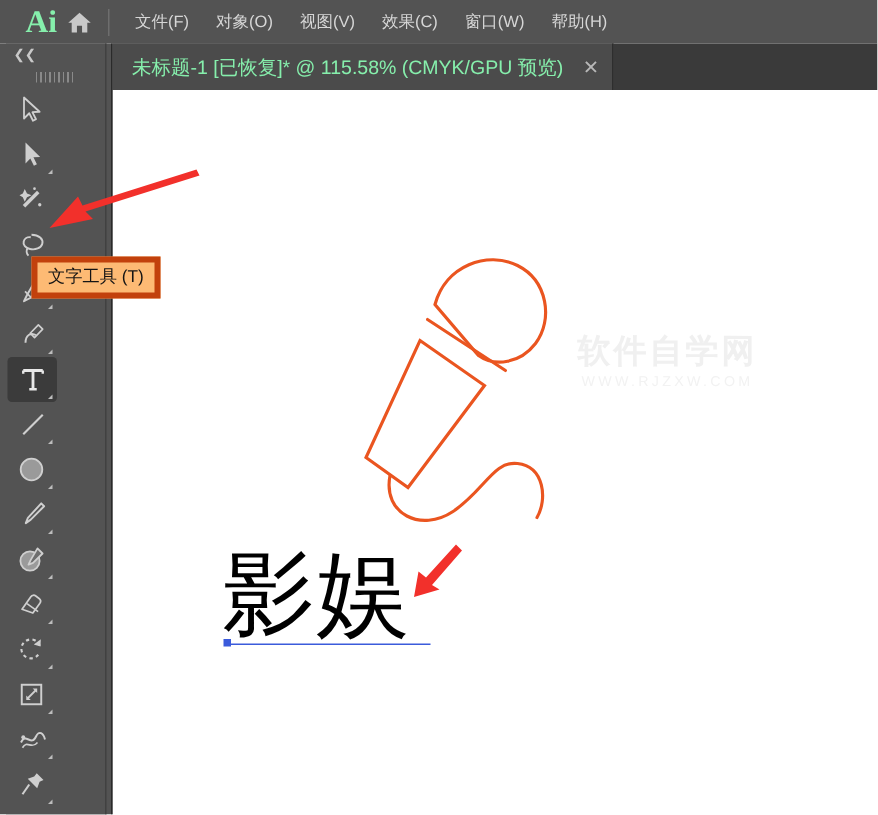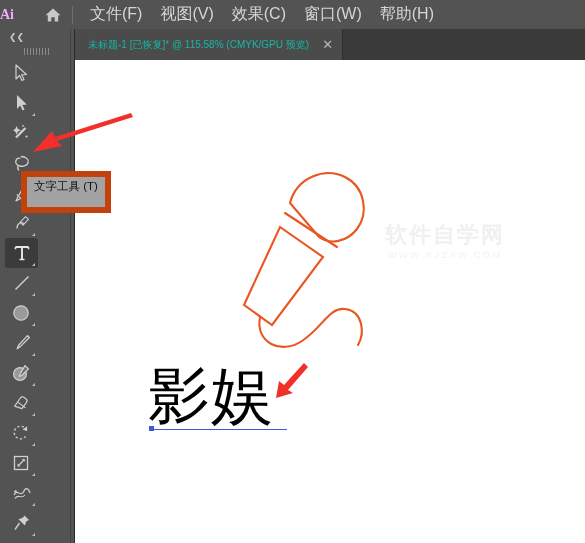--- a/index.html
+++ b/index.html
@@ -11,48 +11,48 @@
   }
   #app { position: relative; width: 585px; height: 543px; }
 
   
   .menubar {
     position: absolute; left: 0; top: 0; width: 585px; height: 29px;
     background: #535353;
     display: flex; align-items: center;
   }
   .ai-logo {
-    width: 38px; text-align: left;
-    color: #f0abfc; font-size: 14px; font-weight: bold;
+    width: 38px; text-align: right;
+    color: #86efac; font-size: 21px; font-weight: bold;
     font-family: "Liberation Serif", serif;
     letter-spacing: 0px;
   }
   .home-icon { width: 30px; display:flex; align-items:center; justify-content:center; }
   .menu-divider {
     width: 1px; height: 18px; background: #6e6e6e; margin: 0 8px 0 4px;
   }
   .menu-items { display: flex; align-items: center; }
   .menu-item {
-    color: #d6d6d6; font-size: 16px;
+    color: #d6d6d6; font-size: 11px;
     padding: 3px 9px; cursor: default; white-space: nowrap;
   }
 
   
   .tabbar {
     position: absolute; left: 75px; top: 29px; width: 510px; height: 31px;
     background: #3a3a3a;
   }
   .doctab {
     position: absolute; left: 0; top: 0; height: 31px;
     background: #4b4b4b;
     display: flex; align-items: center;
     padding: 0 9px 0 13px;
     border-right: 1px solid #2e2e2e;
   }
-  .doctab-title { color: #14b8a6; font-size: 10px; white-space: nowrap; }
+  .doctab-title { color: #86efac; font-size: 13px; white-space: nowrap; }
   .doctab-close {
     color: #b8b8b8; font-size: 13px; margin-left: 13px; cursor: pointer;
     line-height: 1;
   }
 
   
   .toolpanel {
     position: absolute; left: 0; top: 29px; width: 75px; height: 514px;
     background: #535353;
     border-right: 1px solid #2a2a2a;
@@ -125,41 +125,42 @@
   }
 
   
   .arrow-layer {
     position: absolute; left: 0; top: 0; width: 585px; height: 543px;
     pointer-events: none;
   }
   
   .tooltip {
     position: absolute; left: 21px; top: 171px;
-    background: #a3a3a3; border: 6px solid #c2410c;
-    padding: 2px 7px 13px 7px;
+    background: #fdba74; border: 4px solid #c2410c;
+    padding: 2px 7px 3px 7px;
     font-size: 11.5px; color: #141414; white-space: nowrap;
     z-index: 40;
   }
 </style>
 </head>
 <body>
 
 <div id="app">
 
   <div class="menubar">
     <div class="ai-logo">Ai</div>
     <div class="home-icon">
       <svg width="18" height="16" viewBox="0 0 18 16">
         <path d="M9 1.5 L16.5 8.2 L14.2 8.2 L14.2 14.6 L10.7 14.6 L10.7 10.2 L7.3 10.2 L7.3 14.6 L3.8 14.6 L3.8 8.2 L1.5 8.2 Z" fill="#c9c9c9"></path>
       </svg>
     </div>
     <div class="menu-divider"></div>
     <div class="menu-items">
       <div class="menu-item">文件(F)</div>
+      <div class="menu-item">对象(O)</div>
       <div class="menu-item">视图(V)</div>
       <div class="menu-item">效果(C)</div>
       <div class="menu-item">窗口(W)</div>
       <div class="menu-item">帮助(H)</div>
     </div>
   </div>
 
   <div class="tabbar">
     <div class="doctab">
       <span class="doctab-title">未标题-1 [已恢复]* @ 115.58% (CMYK/GPU 预览)</span>

